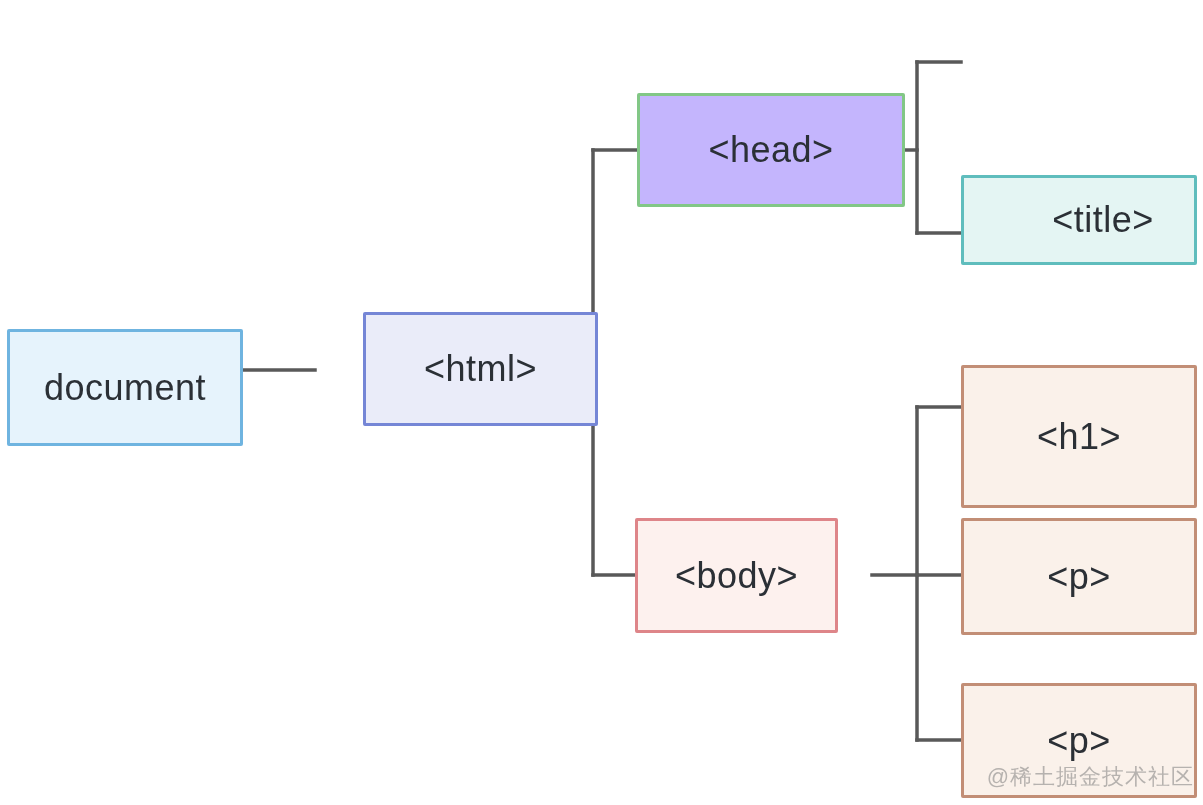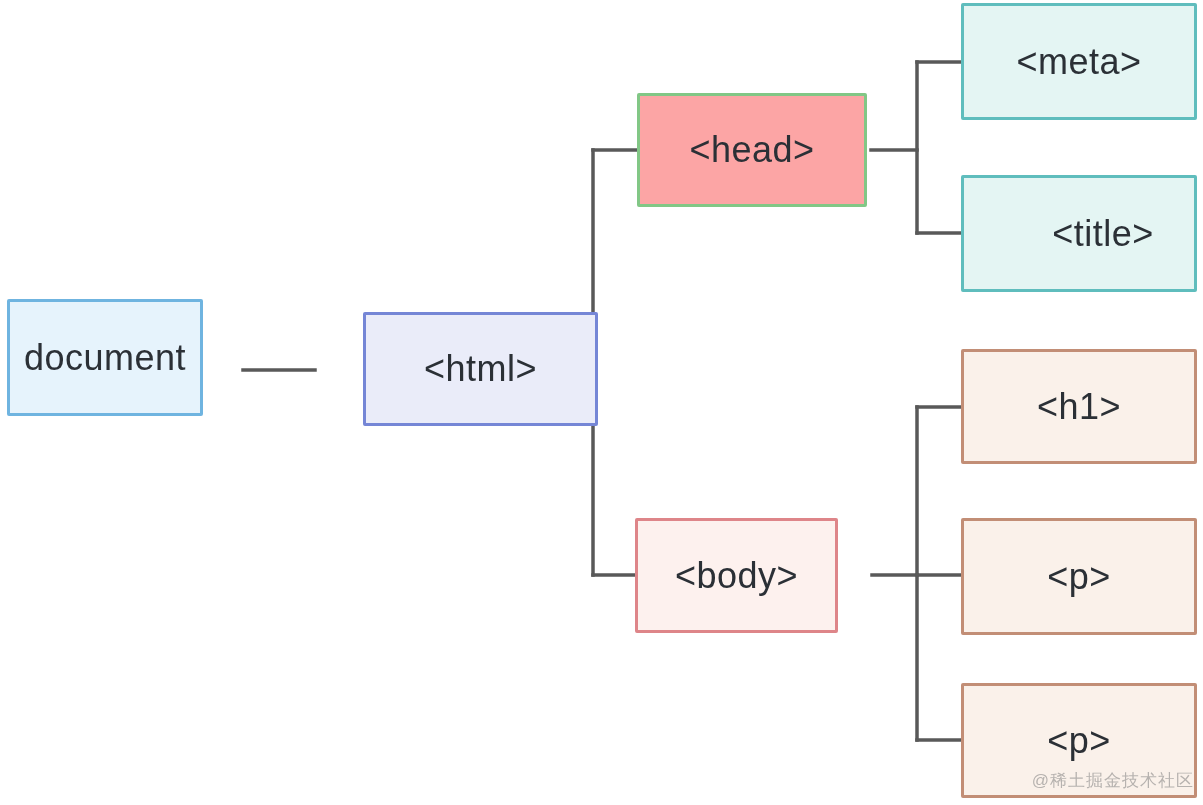--- a/index.html
+++ b/index.html
@@ -25,34 +25,34 @@
     justify-content: center;
     box-sizing: border-box;
     border: 3px solid;
     border-radius: 2px;
     font-size: 36px;
     color: #2b3036;
     letter-spacing: 0.5px;
     white-space: nowrap;
     user-select: none;
   }
-  .n-document { left: 7px;   top: 299px; width: 196px; height: 117px; background: #e6f3fc; border-color: #6fb4e0; }
+  .n-document { left: 7px;   top: 329px; width: 236px; height: 117px; background: #e6f3fc; border-color: #6fb4e0; }
   .n-html     { left: 315px; top: 312px; width: 235px; height: 114px; background: #eaecf9; border-color: #7586d6; margin-left: 48px; }
-  .n-head     { left: 637px; top: 93px;  width: 230px; height: 114px; background: #fca5a5; border-color: #82c786; }
+  .n-head     { left: 637px; top: 93px;  width: 268px; height: 114px; background: #c4b5fd; border-color: #82c786; }
   .n-body     { left: 635px; top: 518px; width: 203px; height: 115px; background: #fdf1ee; border-color: #de8589; }
   .n-meta     { left: 961px; top: 3px;   width: 236px; height: 117px; background: #e4f5f3; border-color: #5fbdbd; }
-  .n-title    { left: 961px; top: 175px; width: 236px; height: 117px; background: #e4f5f3; border-color: #5fbdbd; padding-left: 48px; }
-  .n-h1       { left: 961px; top: 349px; width: 236px; height: 115px; background: #faf1ea; border-color: #c28e76; }
+  .n-title    { left: 961px; top: 175px; width: 236px; height: 90px; background: #e4f5f3; border-color: #5fbdbd; padding-left: 48px; }
+  .n-h1       { left: 961px; top: 365px; width: 236px; height: 143px; background: #faf1ea; border-color: #c28e76; }
   .n-p1       { left: 961px; top: 518px; width: 236px; height: 117px; background: #faf1ea; border-color: #c28e76; }
   .n-p2       { left: 961px; top: 683px; width: 236px; height: 115px; background: #faf1ea; border-color: #c28e76; }
   .watermark {
     position: absolute;
     right: 9px;
     bottom: 13px;
-    font-size: 17px;
+    font-size: 22px;
     color: rgba(125, 125, 125, 0.55);
     letter-spacing: 1px;
     pointer-events: none;
   }
 </style>
 </head>
 <body>
 
 <div class="canvas">
 
@@ -74,21 +74,20 @@
   </svg>
 
   <div class="node n-document">document</div>
 
   <div class="node n-html">&lt;html&gt;</div>
 
   <div class="node n-head">&lt;head&gt;</div>
 
   <div class="node n-body">&lt;body&gt;</div>
 
-  <div class="node n-meta">&lt;meta&gt;</div>
 
   <div class="node n-title">&lt;title&gt;</div>
 
   <div class="node n-h1">&lt;h1&gt;</div>
 
   <div class="node n-p1">&lt;p&gt;</div>
 
   <div class="node n-p2">&lt;p&gt;</div>
 
   <div class="watermark">@稀土掘金技术社区</div>

